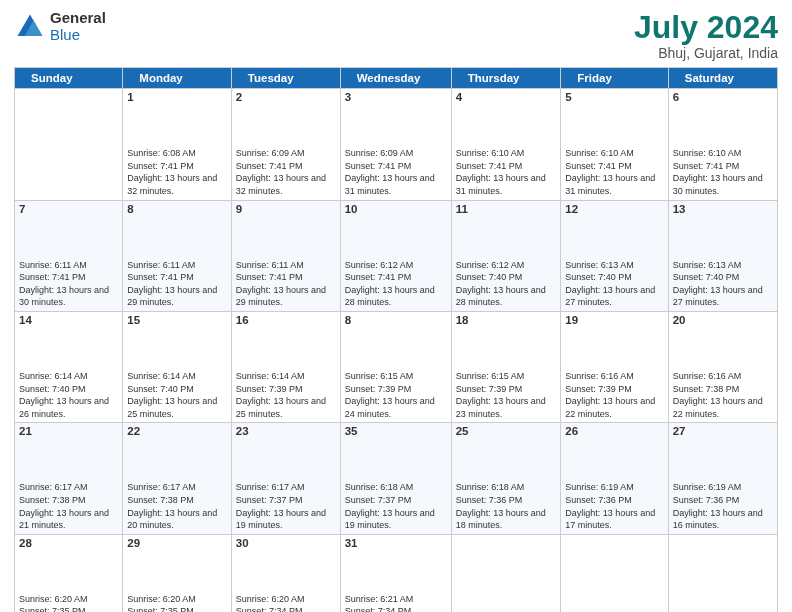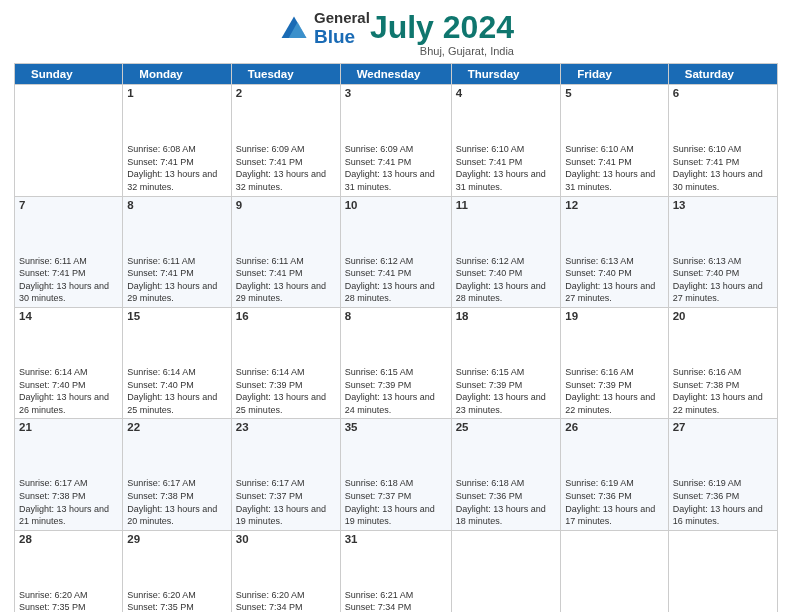--- a/index.html
+++ b/index.html
@@ -9,21 +9,20 @@
       width: 792px;
       height: 612px;
       overflow: hidden;
     }
     .page {
       width: 792px;
       height: 612px;
       padding: 10px 14px 10px 14px;
       display: flex;
       flex-direction: column;
-      align-items: center;
     }
     .header {
       display: flex;
       justify-content: space-between;
       align-items: flex-start;
       margin-bottom: 6px;
     }
     .logo {
       display: flex;
       align-items: center;
@@ -33,39 +32,39 @@
       display: flex;
       flex-direction: column;
       line-height: 1.1;
     }
     .logo-general {
       font-size: 15px;
       font-weight: bold;
       color: #333;
     }
     .logo-blue {
-      font-size: 19px;
-      font-weight: bold;
+      font-size: 15px;
+      font-weight: normal;
       color: #1a6bb5;
     }
     .logo-icon {
       width: 32px;
       height: 32px;
     }
     .title-block {
       text-align: right;
     }
     .month-title {
       font-size: 32px;
       font-weight: bold;
       color: #0f766e;
       line-height: 1.1;
     }
     .subtitle {
-      font-size: 11px;
+      font-size: 14px;
       color: #555;
     }
     .calendar {
       width: 100%;
       border-collapse: collapse;
       flex: 1;
     }
     .calendar th {
       background: #1a6bb5;
       color: #fff;

